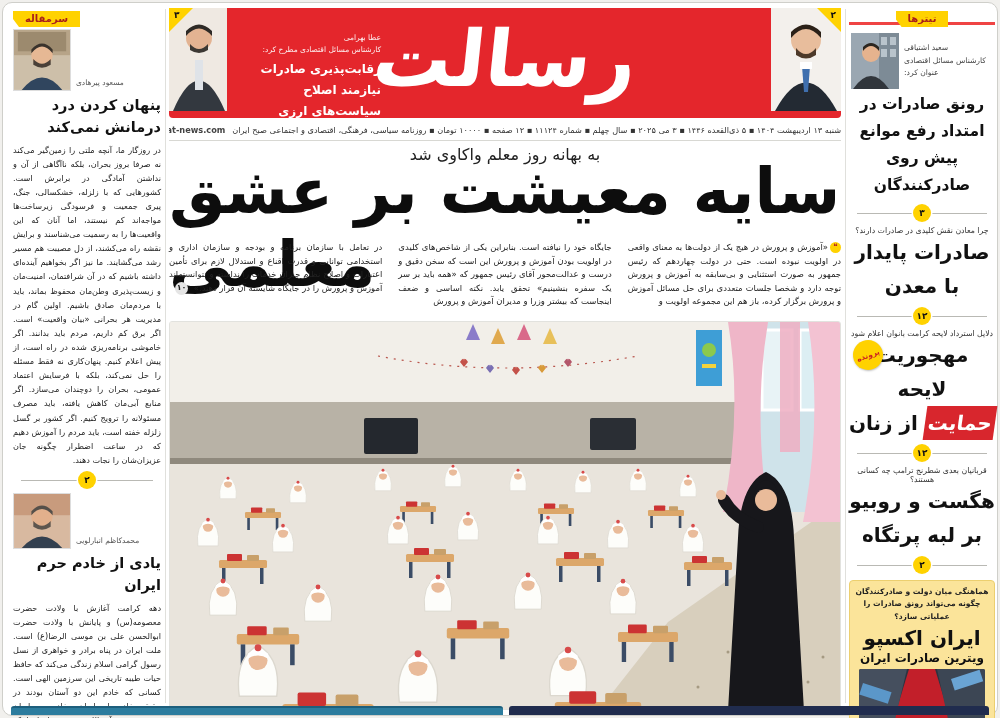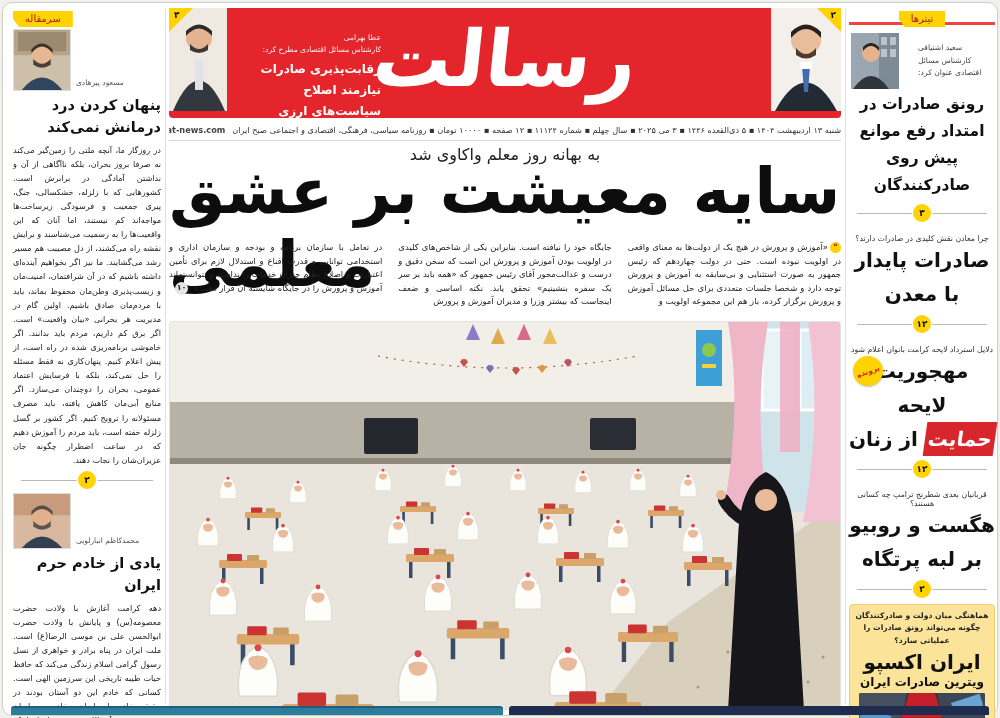--- a/index.html
+++ b/index.html
@@ -9,21 +9,21 @@
   .vline{position:absolute;top:6px;bottom:12px;width:1px;background:#e0e0dc}
   #v1{left:162px}#v2{left:842px}
 
   
   .badge{width:18px;height:18px;border-radius:50%;background:#ffd200;color:#111;
     font-size:9px;font-weight:bold;display:flex;align-items:center;justify-content:center;
     box-shadow:0 0 0 1.5px #fff}
   .rule-badge{position:relative;height:18px;margin:4px 8px}
   .rule-badge .line{position:absolute;top:9px;left:0;right:0;height:1px;background:#b9b9b4}
   .rule-badge .badge{position:absolute;left:50%;top:0;transform:translateX(-50%)}
-  .ytab{background:#ffd200;color:#a81e1a;font-weight:normal;font-size:10px;
+  .ytab{background:#ffd200;color:#a81e1a;font-weight:bold;font-size:10px;
     padding:2px 12px 3px;display:inline-block;clip-path:polygon(0 0,100% 0,100% 100%,6px 100%,0 50%)}
 
   
   .sb-left{position:absolute;left:10px;top:4px;width:148px;direction:rtl}
   .sb-left .tabwrap{text-align:left;height:18px}
   .author-row{display:flex;align-items:flex-end;gap:5px;margin:4px 0 4px;flex-direction:row-reverse}
   .author-row svg{flex:0 0 auto;border:1px solid #ddd}
   .author-name{font-size:7.5px;color:#555;letter-spacing:1px;padding-bottom:4px;white-space:nowrap}
   .ed-title{font-size:14.5px;font-weight:bold;color:#111;line-height:1.5;text-align:right;margin:2px 0 4px}
   .ed-body{font-size:8.15px;line-height:1.73;color:#222;text-align:justify}
@@ -62,23 +62,23 @@
   .qicon{display:inline-flex;width:11px;height:11px;border-radius:50%;background:#ffd200;
     color:#b3231f;font-size:8px;align-items:center;justify-content:center;vertical-align:middle;margin-left:2px}
   .pbadge{display:inline-flex;width:13px;height:13px;border-radius:50%;background:#e5e5e5;
     font-size:8px;font-weight:bold;align-items:center;justify-content:center;vertical-align:middle;margin-right:3px}
   .mainphoto{position:absolute;left:166px;top:318px;width:672px;height:389px;
     border-radius:3px;overflow:hidden;border:1px solid #e2e2de}
 
   
   .sb-right{position:absolute;left:846px;top:4px;width:146px;direction:rtl;text-align:center}
   .sb-right .tabwrap{text-align:center;height:18px;border-bottom:3px solid #ef4444;padding-bottom:2px}
-  .it-row{display:flex;flex-direction:row;align-items:center;gap:19px;margin:8px 2px 2px;direction:rtl}
+  .it-row{display:flex;flex-direction:row;align-items:center;gap:5px;margin:8px 2px 2px;direction:rtl}
   .it-row .who{font-size:7.6px;color:#444;text-align:left;flex:1;line-height:1.7;direction:rtl}
-  .it-kicker{font-size:7.8px;color:#333;margin-top:12px}
+  .it-kicker{font-size:7.8px;color:#333;margin-top:4px}
   .it-title{font-size:15.5px;font-weight:bold;color:#111;line-height:1.75}
   .it-title.big{font-size:20px;line-height:1.7}
   .red{color:#cc2027}
   .hl{background:#d8262d;color:#fff;padding:0 3px;transform:skewX(-8deg);display:inline-block}
   .sticker{position:absolute;width:30px;height:30px;border-radius:50%;background:#ffd200;
     color:#c22;font-size:7.5px;font-weight:bold;display:flex;align-items:center;justify-content:center;
     transform:rotate(-20deg);box-shadow:0 1px 2px rgba(0,0,0,.25)}
   .ybox{background:#fbe49a;border:1px solid #eccf6f;border-radius:4px;margin-top:6px;padding:5px 5px 3px;position:relative}
   .ybox .yk{font-size:7.6px;font-weight:bold;color:#222;line-height:1.7}
   .ybox .yt{font-size:20px;font-weight:bold;color:#101010;margin-top:2px}

